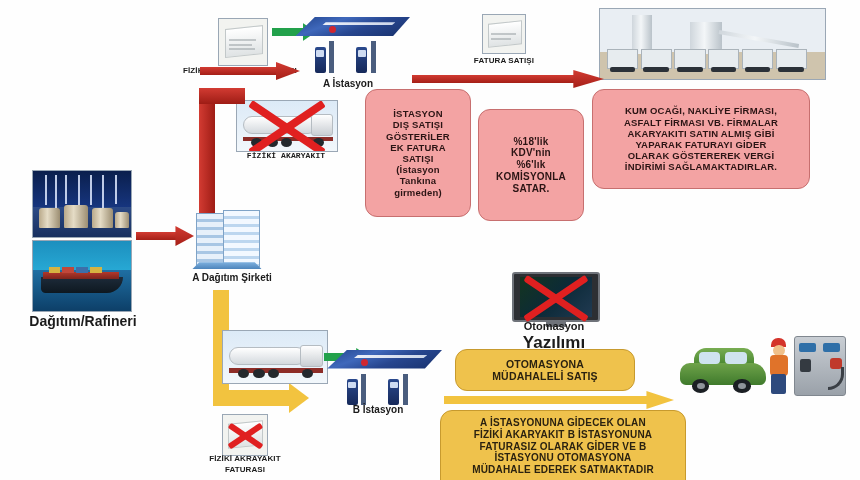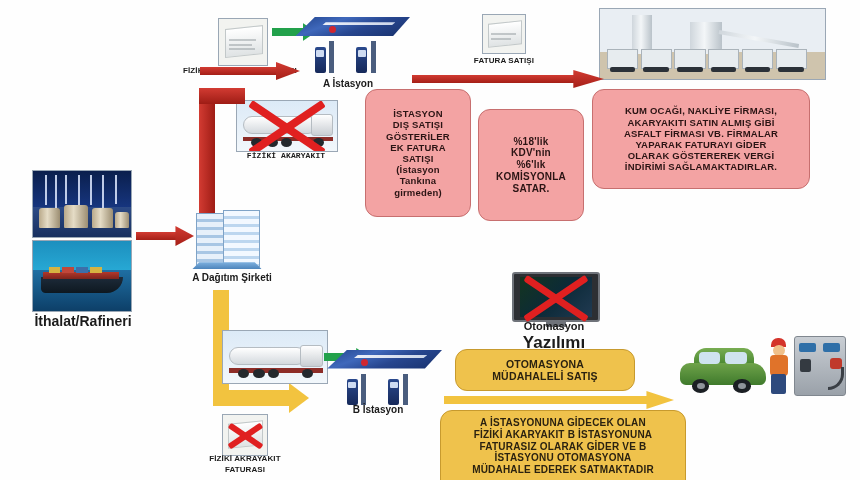--- a/index.html
+++ b/index.html
@@ -235,22 +235,22 @@
         <span style="display:block">KDV'nin</span>
         <span style="display:block">%6'lık</span>
         <span style="display:block">KOMİSYONLA</span>
         <span style="display:block">SATAR.</span>
       </span>
   </div>
 
   <div class="box pink" style="left:592px;top:89px;width:218px;height:100px;font-size:9.5px;">
     <span>
         <span style="display:block">KUM OCAĞI, NAKLİYE FİRMASI,</span>
+        <span style="display:block">ASFALT FİRMASI VB. FİRMALAR</span>
         <span style="display:block">AKARYAKITI SATIN ALMIŞ GİBİ</span>
-        <span style="display:block">ASFALT FİRMASI VB. FİRMALAR</span>
         <span style="display:block">YAPARAK FATURAYI GİDER</span>
         <span style="display:block">OLARAK GÖSTEREREK VERGİ</span>
         <span style="display:block">İNDİRİMİ SAĞLAMAKTADIRLAR.</span>
       </span>
   </div>
 
   <div class="photo tankfarm" style="left:32px;top:170px;width:98px;height:66px;">
     <div class="sky"></div>
     <div class="ground"></div>
     <div class="mast" style="left:12%;height:46%;"></div>
@@ -270,21 +270,21 @@
     <div class="sky"></div>
     <div class="ground"></div>
     <div class="hull"></div>
     <div class="deck"></div>
     <div class="cont" style="left:16%;width:12%;background:#d6b341;"></div>
     <div class="cont" style="left:30%;width:12%;background:#c0473a;"></div>
     <div class="cont" style="left:44%;width:12%;background:#3d6ea8;"></div>
     <div class="cont" style="left:58%;width:12%;background:#d6b341;"></div>
   </div>
 
-  <div class="lbl big" style="left:18px;top:314px;width:130px;">İthalat/Rafineri</div>
+  <div class="lbl big" style="left:18px;top:314px;width:130px;">Dağıtım/Rafineri</div>
 
   <div class="red-arrow" style="position:absolute;left:136px;top:226px;width:58px;height:20px;">
     <div class="shaft" style="width:70%;"></div>
     <div class="head" style="width:32%;"></div>
   </div>
 
   <div class="bldg" style="left:196px;top:210px;width:62px;height:58px;">
     <div class="slabA"></div>
     <div class="slabB"></div>
     <div class="base"></div>

